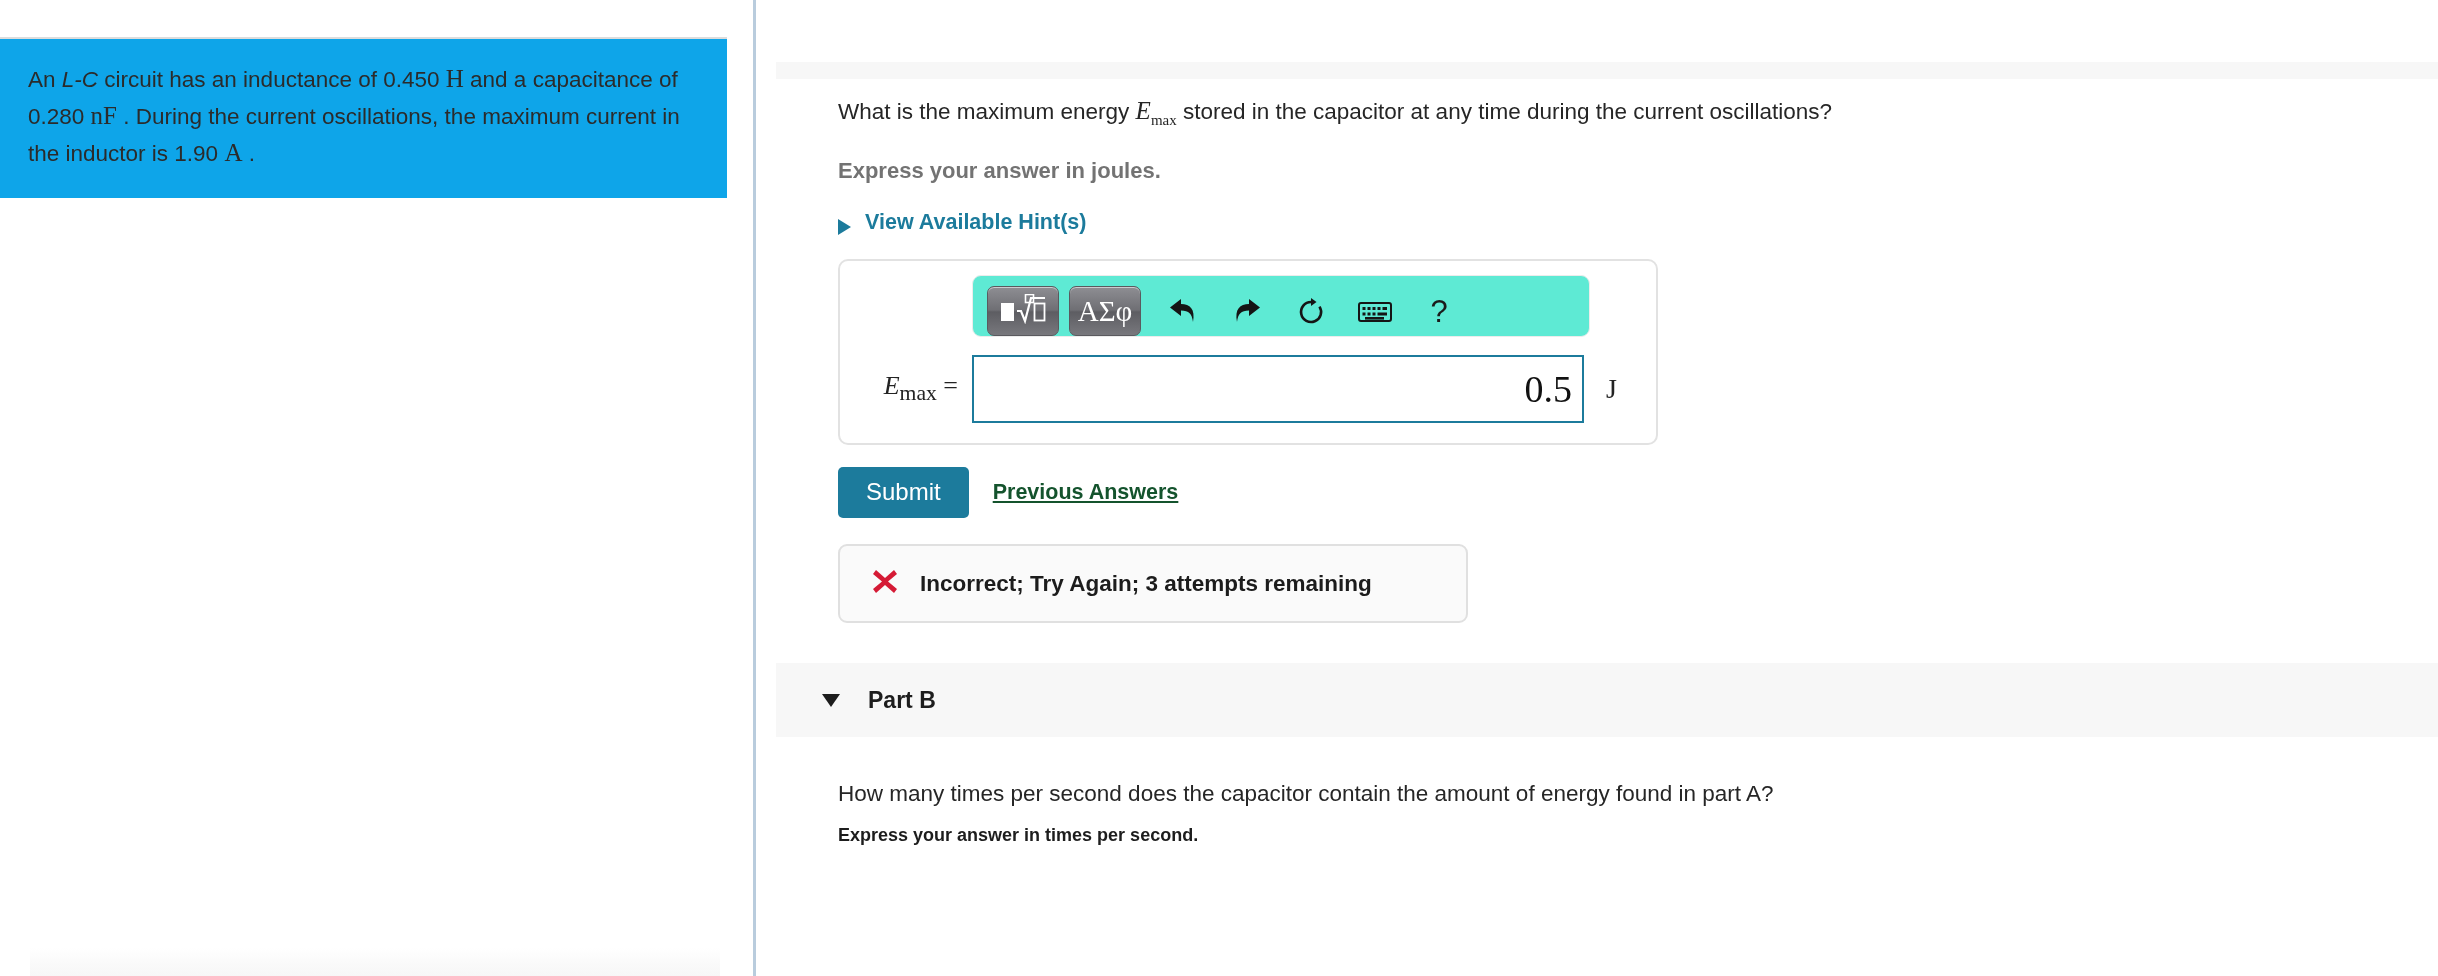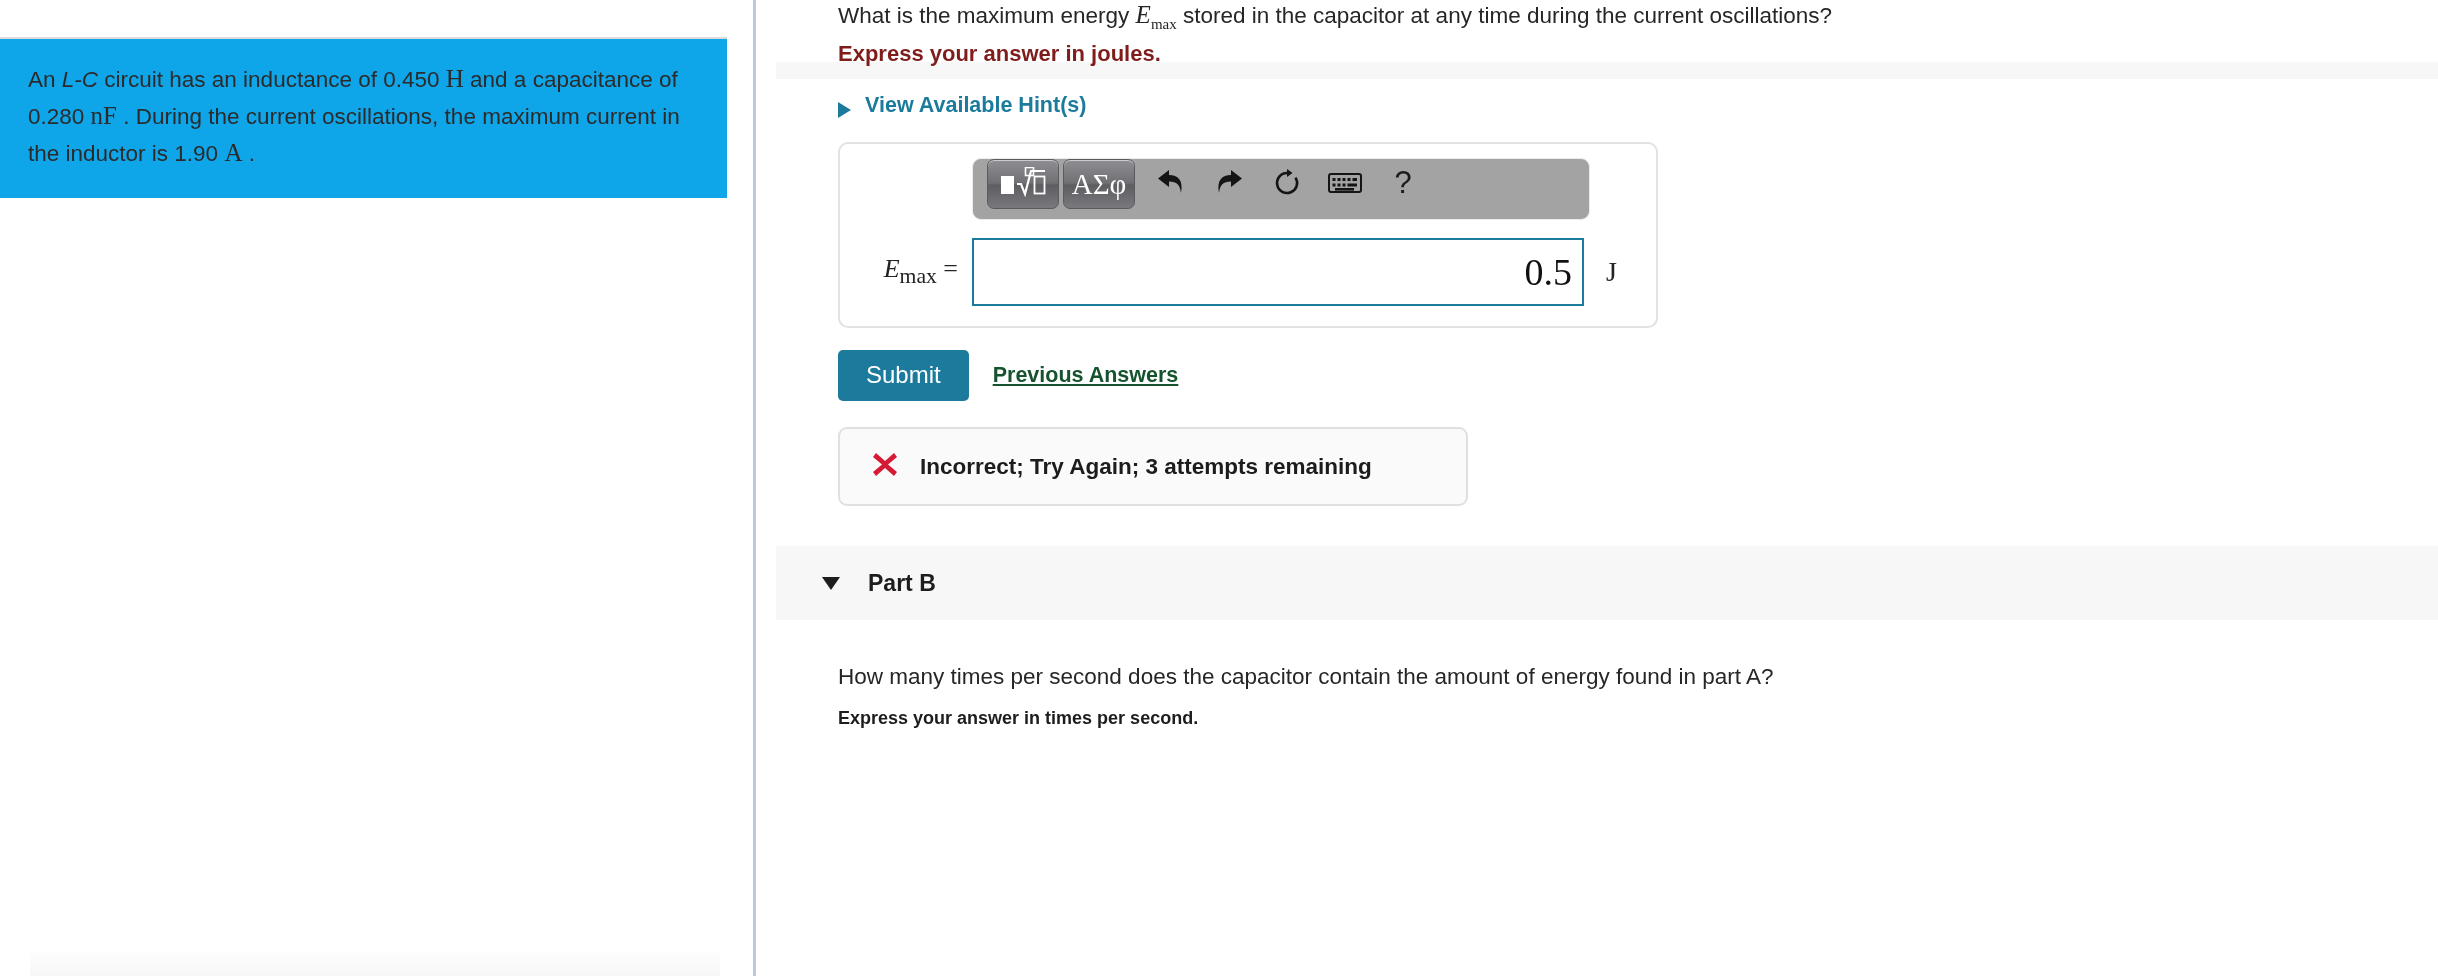--- a/index.html
+++ b/index.html
@@ -88,41 +88,42 @@
   .content {
     position: absolute;
     left: 0;
     top: 0;
     right: 0;
     padding: 0;
   }
 
   .qrow {
     margin-left: 82px;
+    padding-top: 96px;
     font-size: 22.5px;
     line-height: 30px;
     color: #262626;
   }
   .qrow .mathvar {
     font-family: "Liberation Serif", serif;
     font-style: italic;
     font-size: 25px;
   }
   .qrow .mathvar sub {
     font-style: normal;
     font-size: 15px;
     font-family: "Liberation Serif", serif;
   }
 
   .express {
     margin-left: 82px;
-    margin-top: 2px;
+    margin-top: 23px;
     font-size: 22px;
     font-weight: bold;
-    color: #7f1d1d;
+    color: #737373;
   }
 
   .hints-row {
     margin-left: 82px;
     margin-top: 26px;
     display: flex;
     align-items: flex-end;
     gap: 14px;
     cursor: pointer;
     width: fit-content;
@@ -149,27 +150,28 @@
     border: 2px solid #e2e2e2;
     border-radius: 10px;
     background: #ffffff;
     padding: 14px 22px 20px 22px;
   }
 
   .mtoolbar {
     margin-left: 110px;
     width: 618px;
     box-sizing: border-box;
-    background: #a3a3a3;
+    background: #5eead4;
     border: 1px solid #ececec;
     border-radius: 9px;
     height: 62px;
     display: flex;
-    align-items: flex-start;
+    align-items: flex-end;
     padding: 0 14px;
+    gap: 6px;
   }
 
   .mbtn {
     width: 70px;
     height: 48px;
     border-radius: 7px;
     background: linear-gradient(to bottom, #8e8e93 0%, #6f6f74 48%, #5d5d62 52%, #78787d 100%);
     border: 1px solid #5a5a5f;
     box-shadow: 0 1px 0 rgba(255,255,255,0.55) inset;
     display: flex;

